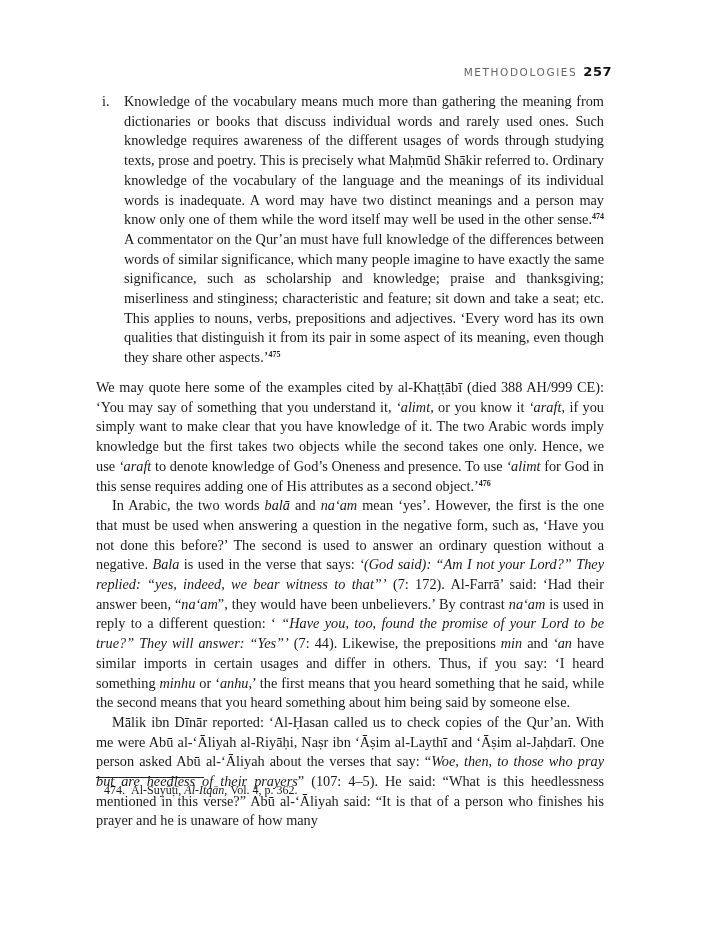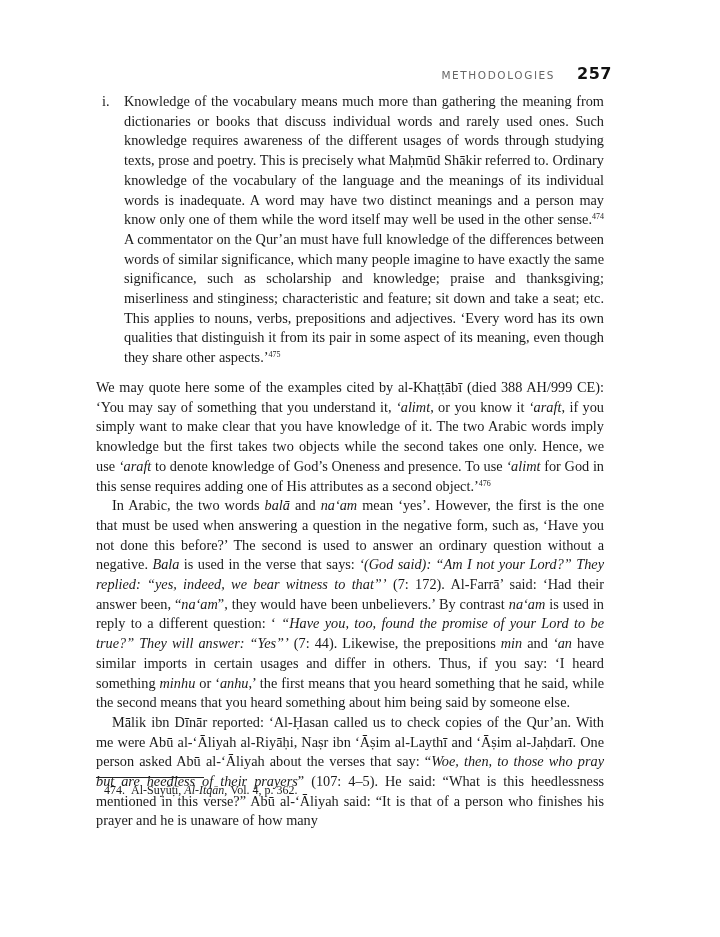--- a/index.html
+++ b/index.html
@@ -1,28 +1,28 @@
 <!DOCTYPE html>
 <html><head>
 <meta charset="utf-8">
 <style>
   html, body { margin: 0; padding: 0; background: #ffffff; }
   body { width: 720px; height: 937px; position: relative; overflow: hidden;
          font-family: "Liberation Serif", "DejaVu Serif", serif; color: #1a1a1a; }
   .running-head { position: absolute; top: 64px; right: 108px; font-family: "DejaVu Sans", "Liberation Sans", sans-serif;
                   font-size: 10.5px; letter-spacing: 1.6px; color: #666; }
-  .running-head .pg { color: #111; font-weight: bold; letter-spacing: 0.5px; margin-left: 22px; font-size: 16px; }
+  .running-head .pg { color: #111; font-weight: bold; letter-spacing: 0.5px; margin-left: 6px; font-size: 13px; }
   .text { position: absolute; left: 96px; width: 508px; font-size: 14.3px; line-height: 19.7px; text-align: justify; }
   .list { top: 92px; }
   .list .item { position: relative; padding-left: 28px; }
   .list .marker { position: absolute; left: 6px; top: 0; }
   p { margin: 0; }
   .indent { text-indent: 16px; }
   .body { top: 378px; }
-  sup { font-size: 8px; line-height: 0; vertical-align: 5px; }
+  sup { font-size: 8px; line-height: 0; vertical-align: 5px; font-weight: bold; }
   .fn-rule { position: absolute; left: 96px; top: 777px; width: 108px; height: 1px; background: #222; }
   .footnotes { position: absolute; left: 104px; top: 782px; font-size: 12px; line-height: 16.5px; }
   .fn .num { display: inline-block; width: 27px; }
 </style>
 </head>
 <body>
 
 <div class="running-head">
   <span>METHODOLOGIES</span><span class="pg">257</span>
 </div>

